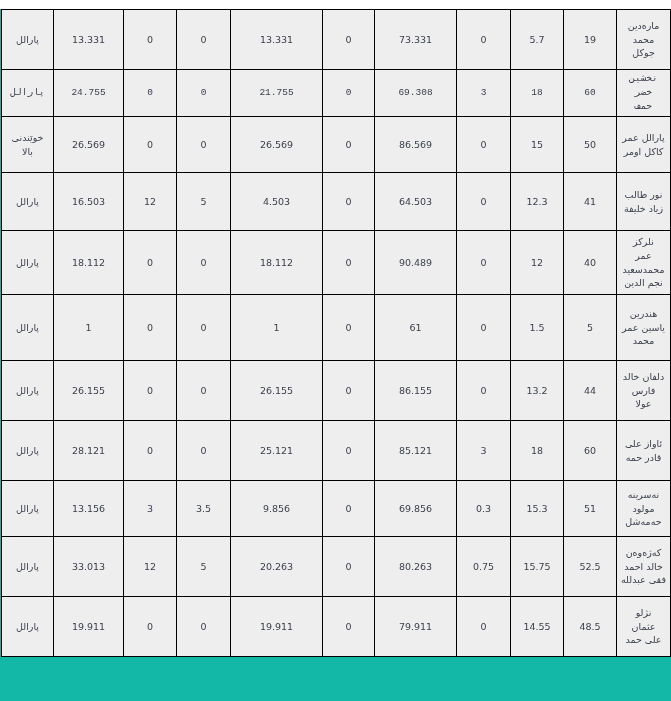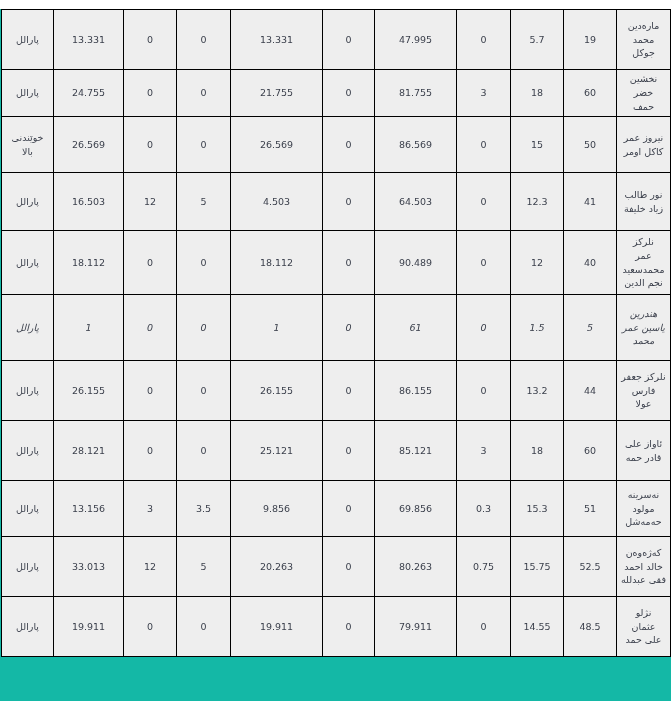--- a/index.html
+++ b/index.html
@@ -78,50 +78,50 @@
     <tbody>
         <tr style="height: 60px;">
           <td class="c-red name-cell">
             <span class="nm-line">مارەدين</span>
             <span class="nm-line">محمد</span>
             <span class="nm-line">جوكل</span>
           </td>
           <td class="c-red num-cell">19</td>
           <td class="c-red num-cell">5.7</td>
           <td class="c-red num-cell">0</td>
-          <td class="c-red num-cell">47.995</td>
+          <td class="c-red num-cell">73.331</td>
           <td class="c-red num-cell">0</td>
           <td class="c-red num-cell">13.331</td>
           <td class="c-red num-cell">0</td>
           <td class="c-red num-cell">0</td>
           <td class="c-red num-cell">13.331</td>
           <td class="c-red txt-cell">پارالل</td>
           <td class="c-gray txt-cell">كەمپتەر</td>
         </tr>
-        <tr style="height: 47px;">
+        <tr style="height: 47px; font-family: Liberation Mono, monospace;">
           <td class="c-gray name-cell">
             <span class="nm-line">نخشين</span>
             <span class="nm-line">خضر</span>
             <span class="nm-line">حمف</span>
           </td>
           <td class="c-gray num-cell">60</td>
           <td class="c-gray num-cell">18</td>
           <td class="c-org num-cell">3</td>
-          <td class="c-gray num-cell">81.755</td>
+          <td class="c-gray num-cell">69.308</td>
           <td class="c-gray num-cell">0</td>
           <td class="c-org num-cell">21.755</td>
           <td class="c-gray num-cell">0</td>
           <td class="c-gray num-cell">0</td>
           <td class="c-grn num-cell">24.755</td>
           <td class="c-lgrn txt-cell">پارالل</td>
           <td class="c-gray txt-cell">وەرگيراو</td>
         </tr>
         <tr style="height: 56px;">
           <td class="c-gray name-cell">
-            <span class="nm-line">نيروز عمر</span>
+            <span class="nm-line">پارالل عمر</span>
             <span class="nm-line">كاكل اومر</span>
           </td>
           <td class="c-gray num-cell">50</td>
           <td class="c-gray num-cell">15</td>
           <td class="c-org num-cell">0</td>
           <td class="c-gray num-cell">86.569</td>
           <td class="c-gray num-cell">0</td>
           <td class="c-org num-cell">26.569</td>
           <td class="c-gray num-cell">0</td>
           <td class="c-gray num-cell">0</td>
@@ -158,41 +158,41 @@
           <td class="c-red num-cell">0</td>
           <td class="c-red num-cell">90.489</td>
           <td class="c-red num-cell">0</td>
           <td class="c-red num-cell">18.112</td>
           <td class="c-red num-cell">0</td>
           <td class="c-red num-cell">0</td>
           <td class="c-red num-cell">18.112</td>
           <td class="c-red txt-cell">پارالل</td>
           <td class="c-gray txt-cell">كەمپتەر</td>
         </tr>
-        <tr style="height: 66px; font-style: italic;">
+        <tr style="height: 66px;">
           <td class="c-red name-cell">
             <span class="nm-line">هندرين</span>
             <span class="nm-line">ياسين عمر</span>
             <span class="nm-line">محمد</span>
           </td>
           <td class="c-red num-cell">5</td>
           <td class="c-red num-cell">1.5</td>
           <td class="c-red num-cell">0</td>
           <td class="c-red num-cell">61</td>
           <td class="c-red num-cell">0</td>
           <td class="c-red num-cell">1</td>
           <td class="c-red num-cell">0</td>
           <td class="c-red num-cell">0</td>
           <td class="c-red num-cell">1</td>
           <td class="c-red txt-cell">پارالل</td>
           <td class="c-gray txt-cell">كەمپتەر</td>
         </tr>
         <tr style="height: 60px;">
           <td class="c-red name-cell">
-            <span class="nm-line">نلركز جعفر</span>
+            <span class="nm-line">دلفان خالد</span>
             <span class="nm-line">فارس</span>
             <span class="nm-line">عولا</span>
           </td>
           <td class="c-red num-cell">44</td>
           <td class="c-red num-cell">13.2</td>
           <td class="c-red num-cell">0</td>
           <td class="c-red num-cell">86.155</td>
           <td class="c-red num-cell">0</td>
           <td class="c-red num-cell">26.155</td>
           <td class="c-red num-cell">0</td>

